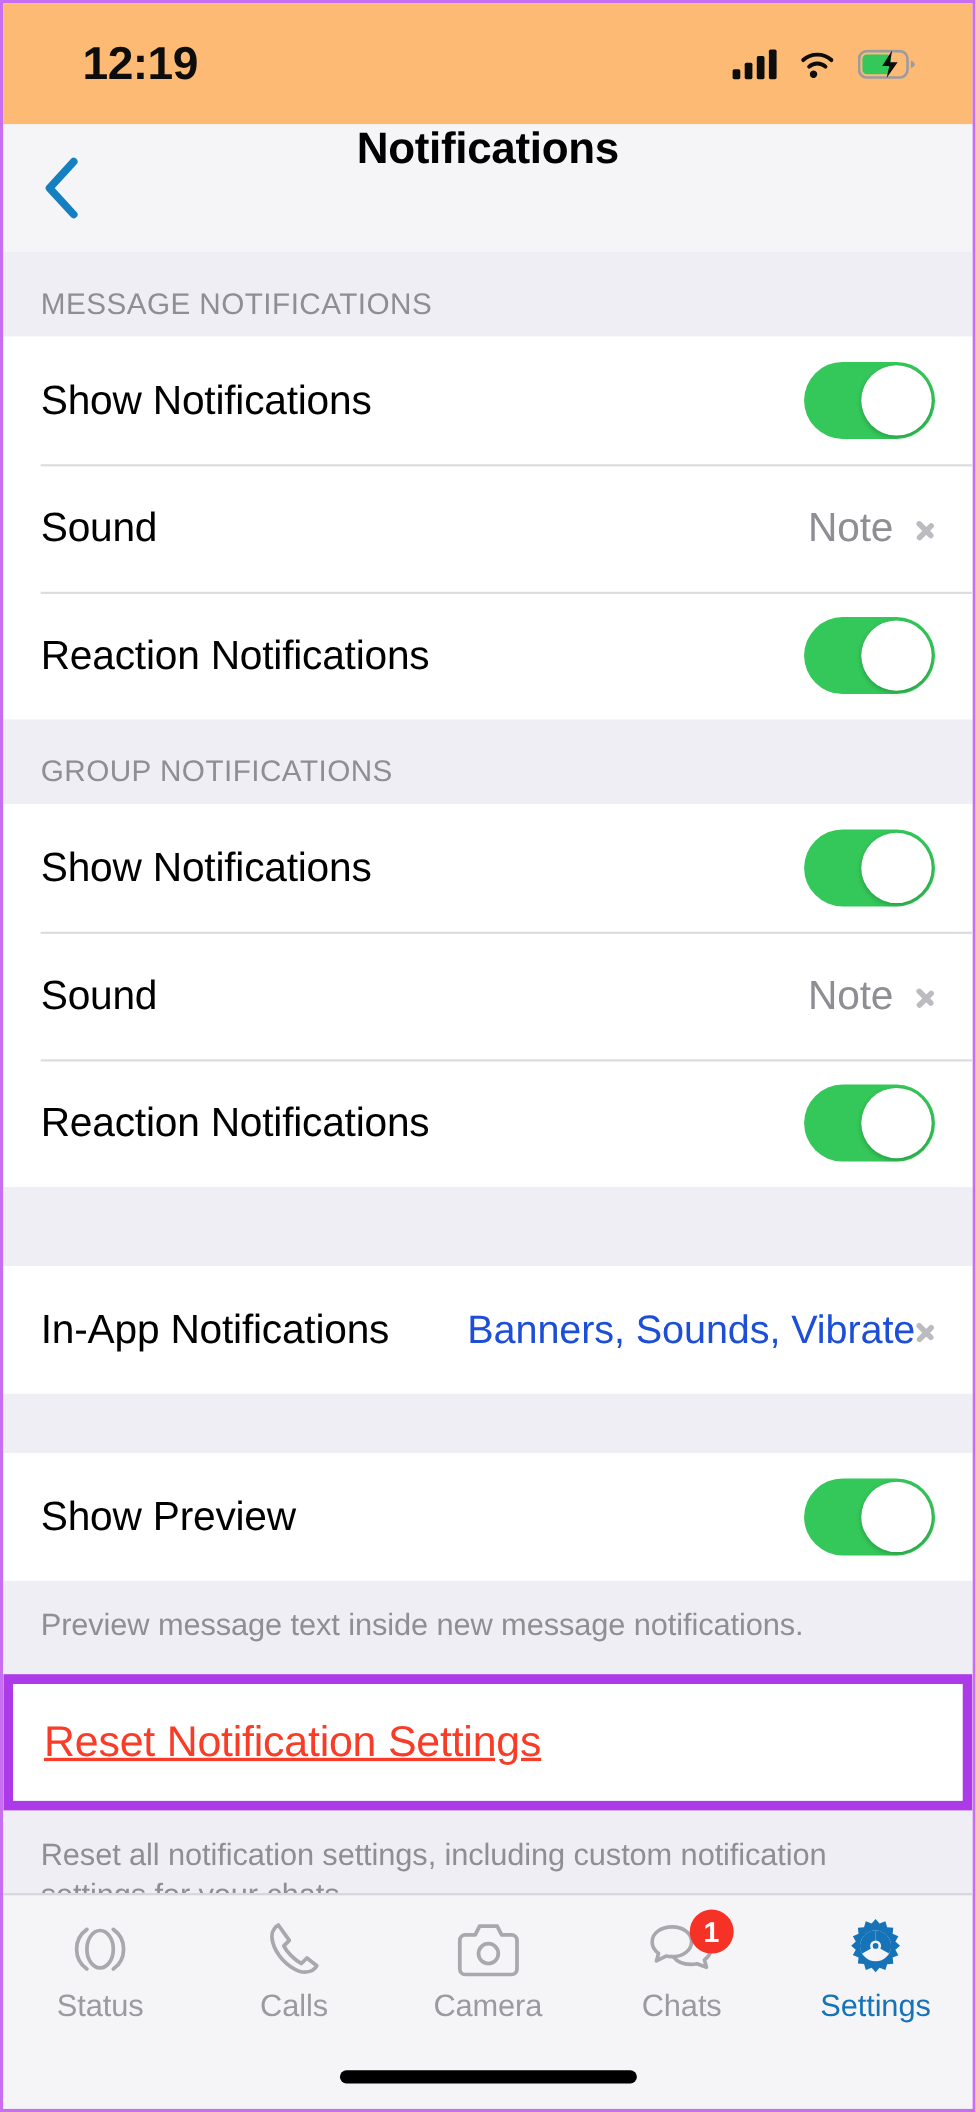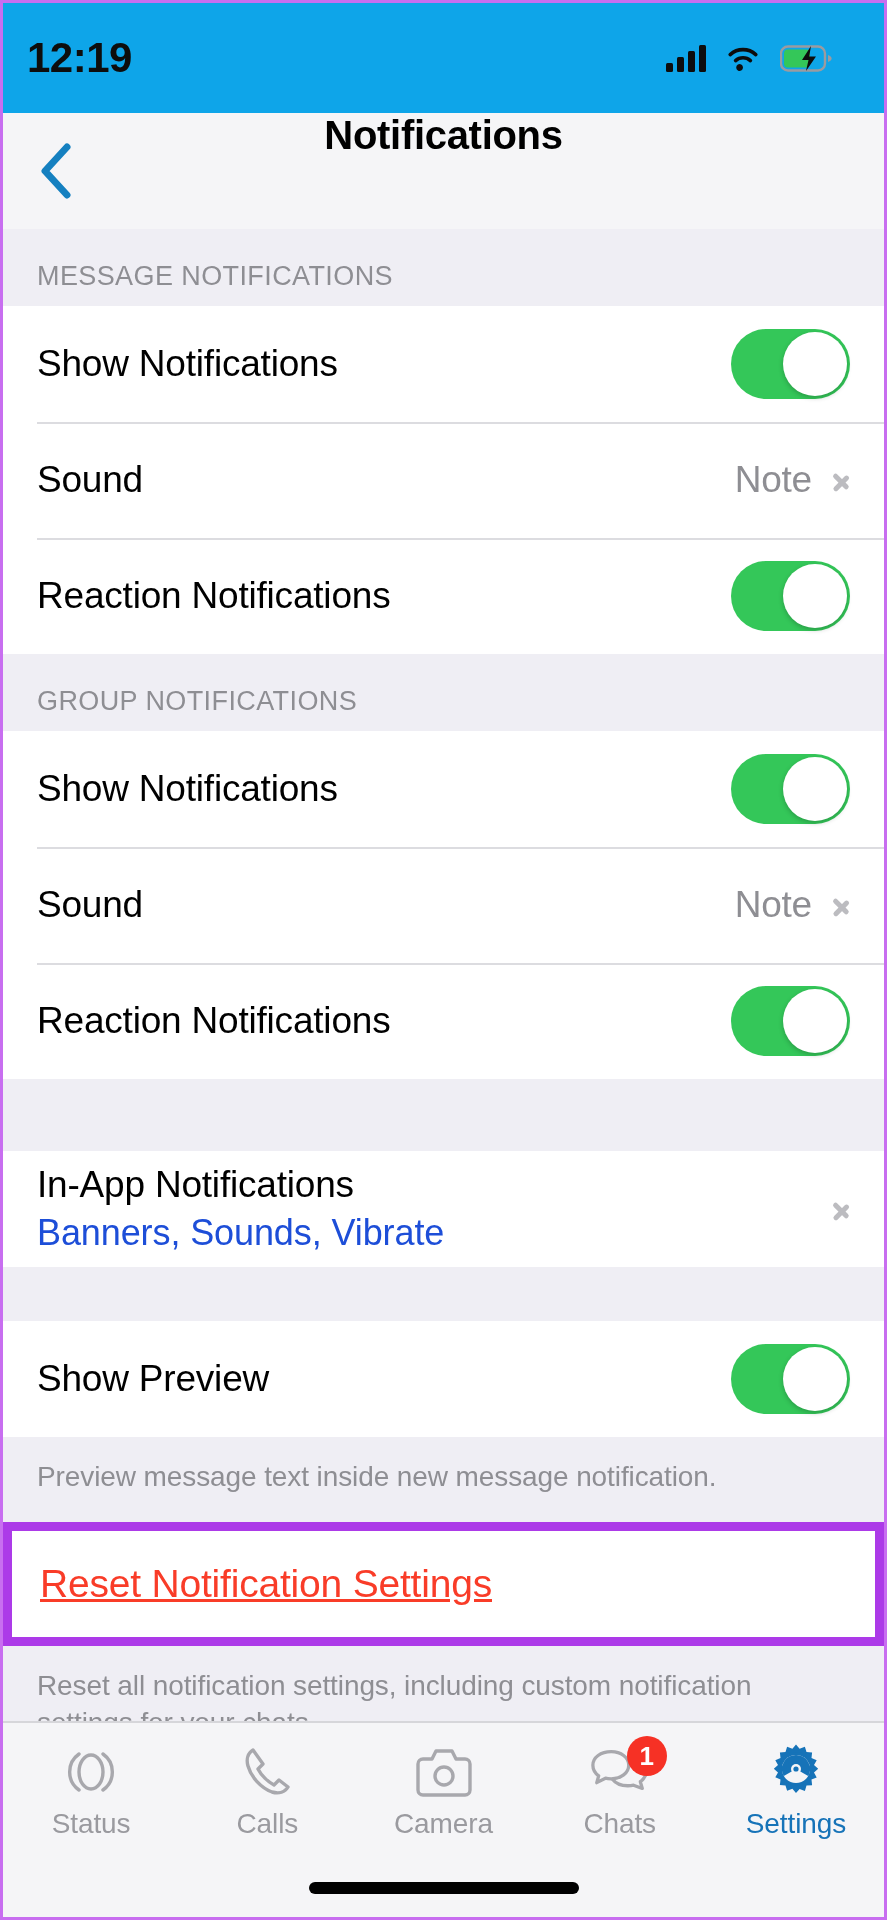--- a/index.html
+++ b/index.html
@@ -13,23 +13,23 @@
     position:relative;
     width:887px; height:1920px;
     border:3px solid #c86ef0;
     background:#f5f5f7;
     display:flex; flex-direction:column;
   }
 
   
   .statusbar {
     height:110px;
-    background:#0ea5e9;
+    background:#fdba74;
     display:flex; align-items:center; justify-content:space-between;
-    padding:0 52px 0 24px;
+    padding:0 52px 0 72px;
     flex:0 0 auto;
     gap:20px;
   }
   .status-time {
     font-size:42px; font-weight:700; color:#0d0d0d;
     letter-spacing:-0.5px;
   }
   .status-icons { display:flex; align-items:center; gap:19px; }
   .signal { display:flex; align-items:flex-end; gap:4px; height:27px; }
   .signal i { display:block; width:7px; background:#0d0d0d; border-radius:1.5px; }
@@ -82,21 +82,21 @@
     cursor:pointer;
   }
   .row + .row::before {
     content:""; position:absolute; left:34px; right:0; top:0;
     height:2px; background:#dcdce0;
   }
   .row-label {
     font-size:37px; color:#000; flex:1 1 auto;
     letter-spacing:-0.2px;
   }
-  .row-stack { flex:1 1 auto; display:flex; flex-direction:column; gap:6px; }
+  .row-stack { flex:1 1 auto; display:flex; flex-direction:row; gap:6px; }
   .row-sub { font-size:36px; color:#1d4ed8; letter-spacing:-0.1px; }
   .row-value {
     font-size:37px; color:#8e8e93; margin-right:20px;
     letter-spacing:-0.2px;
   }
 
   
   .chev {
     width:18px; height:32px; position:relative; flex:0 0 auto;
   }
@@ -278,21 +278,21 @@
 
     <div class="gap"></div>
     <div class="group">
       <div class="row">
         <span class="row-label">Show Preview</span>
         <span class="toggle">
             <span class="knob"></span>
           </span>
       </div>
     </div>
-    <div class="footnote">Preview message text inside new message notification.</div>
+    <div class="footnote">Preview message text inside new message notifications.</div>
 
     <div class="highlight-wrap">
       <div class="destructive-row">
         <span class="destructive-label">Reset Notification Settings</span>
       </div>
     </div>
     <div class="footnote">Reset all notification settings, including custom notification settings for your chats.</div>
 
   </div>
 

